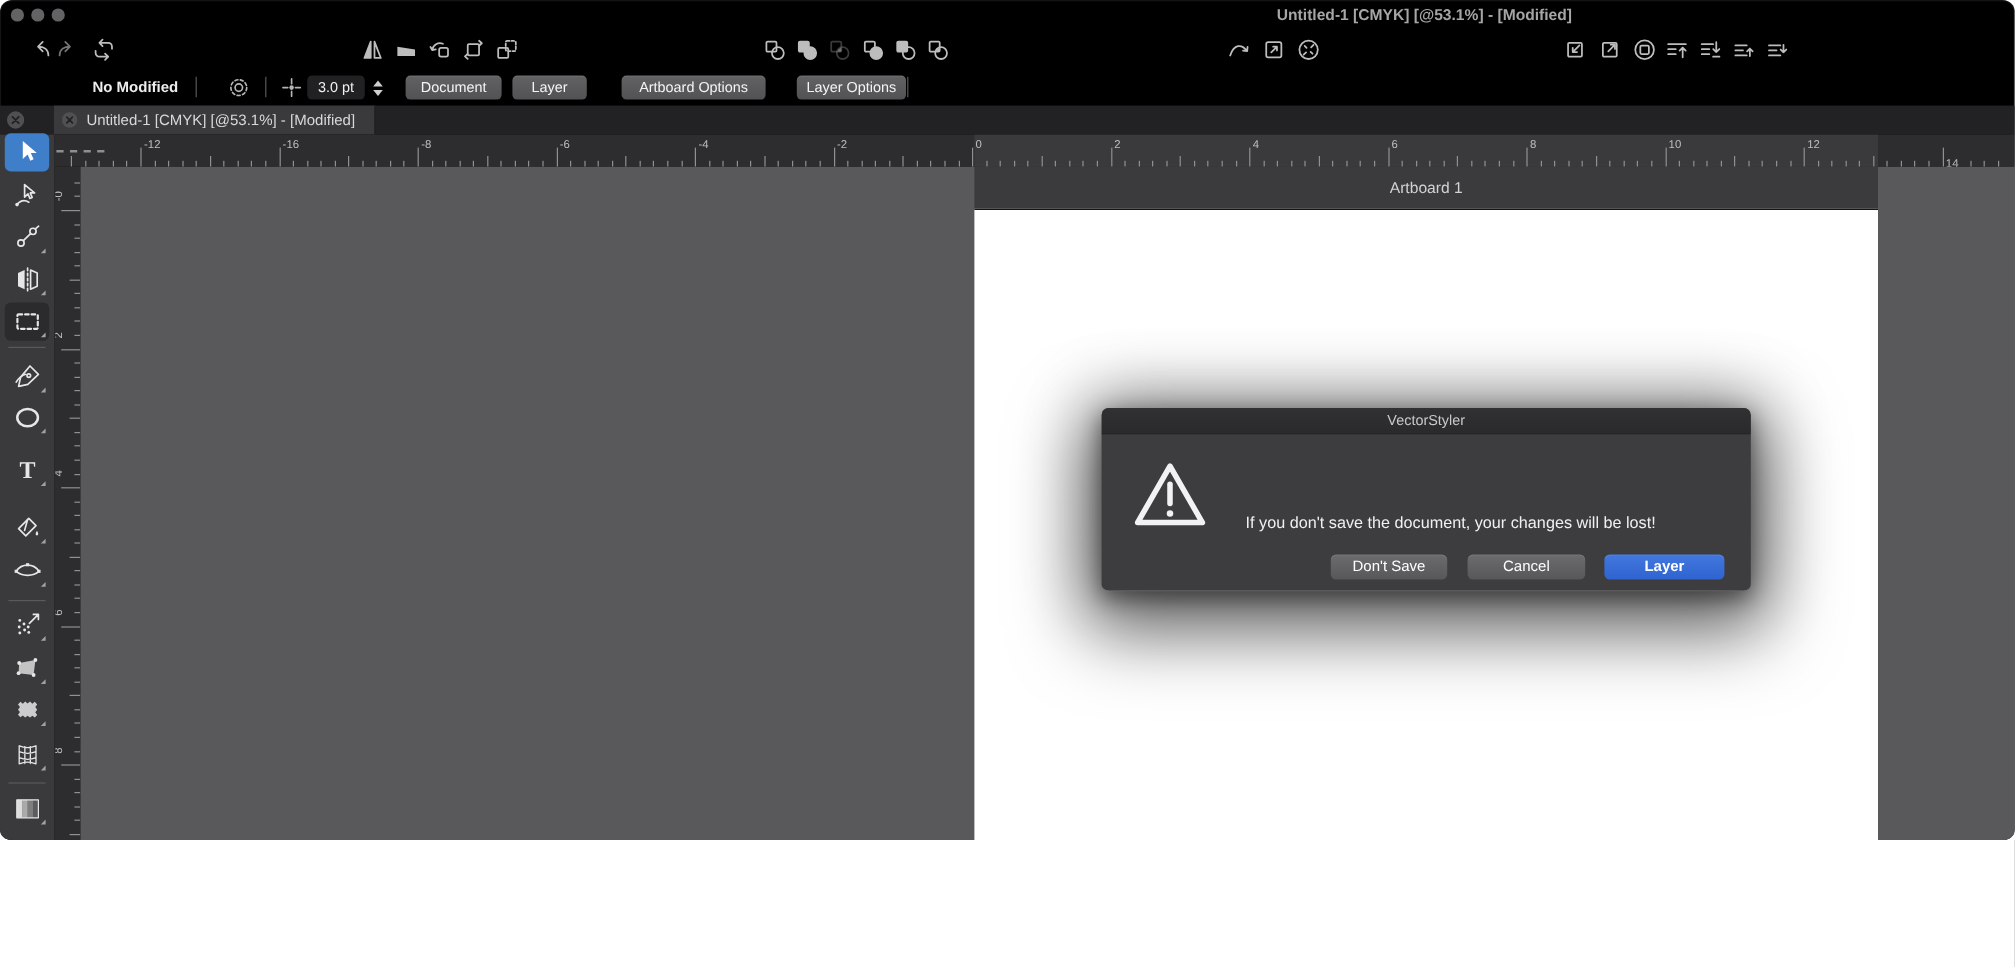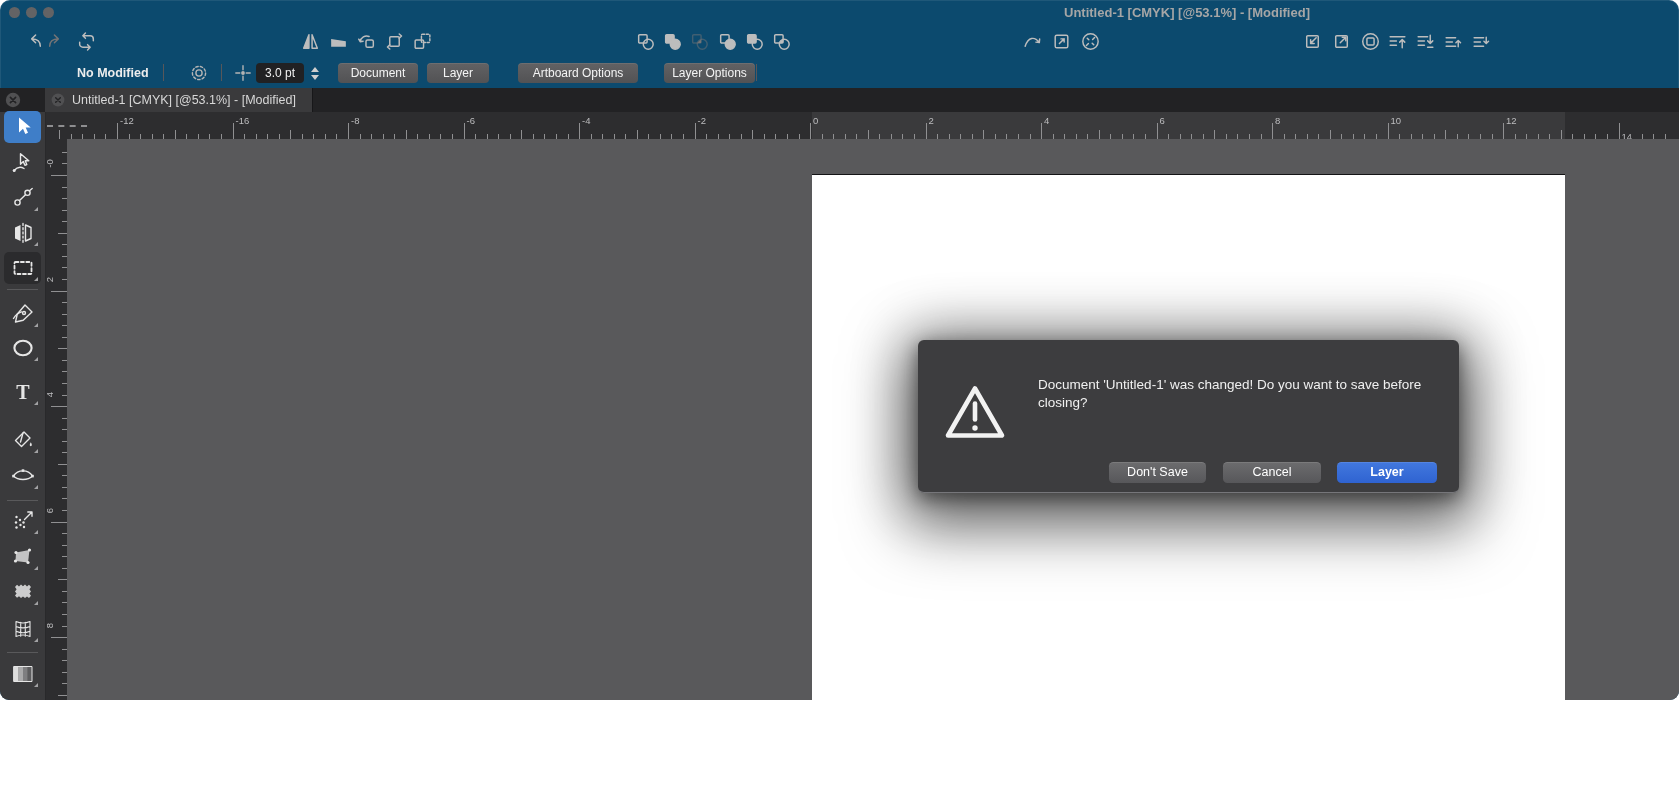--- a/index.html
+++ b/index.html
@@ -1,16 +1,16 @@
 <!DOCTYPE html>
 <html><head>
 <meta charset="utf-8">
 <style>
   html,body{margin:0;padding:0;background:#fff;font-family:"Liberation Sans",sans-serif;-webkit-font-smoothing:antialiased;}
-  .window{position:relative;width:1679px;height:700px;background:#0c4a6e;border-radius:10px 10px 9px 9px;overflow:hidden;
+  .window{position:relative;width:1679px;height:700px;background:#000000;border-radius:10px 10px 9px 9px;overflow:hidden;
           box-shadow:inset 0 0 0 1px rgba(255,255,255,.08);}
   
   .titlebar{position:absolute;left:0;top:0;right:0;height:24px;}
   .tl{position:absolute;top:7px;width:11px;height:11px;border-radius:50%;background:#636365;}
   .win-title{position:absolute;left:1187px;top:0;transform:translateX(-50%);line-height:26px;font-size:13px;font-weight:bold;color:#a6a6a6;white-space:nowrap;}
   
   .row1{position:absolute;left:0;top:24px;right:0;height:34px;}
   .ticon{position:absolute;top:7px;width:21px;height:21px;color:#bdbdbd;}
   .ticon svg{width:100%;height:100%;}
   .ticon.dim{color:#747476;}
@@ -562,28 +562,32 @@
       </div>
       <div class="tool fly" style="top: 661px;">
         <svg viewBox="0 0 24 24" fill="none" stroke="currentColor" stroke-width="1.4" stroke-linecap="round" stroke-linejoin="round">
           <rect x="4" y="4" width="16" height="16" rx="4.5" stroke-width="2.6"></rect>
           <rect x="9.2" y="9.2" width="5.6" height="5.6" rx="1.5" fill="currentColor" stroke="none"></rect>
         </svg>
       </div>
     </div>
 
   <div class="canvas">
+    <div class="ab-strip">
+      <span>Artboard 1</span>
+    </div>
     <div class="artboard"></div>
 
     <div class="dialog">
+      <div class="dlg-title">VectorStyler</div>
       <span class="dlg-icon"><svg viewBox="0 0 64 58" fill="none" stroke="currentColor" stroke-width="4.6" stroke-linecap="round" stroke-linejoin="round">
             <path d="M32 5 59 52H5Z"></path>
             <line x1="32" y1="20" x2="32" y2="36"></line>
             <circle cx="32" cy="44.5" r="2.7" fill="currentColor" stroke="none"></circle>
           </svg></span>
-      <div class="dlg-msg1">Document 'Untitled-1' was changed! Do you want to save before closing?</div>
+      <div class="dlg-msg2">If you don't save the document, your changes will be lost!</div>
       <span class="dbtn" style="left:191px;width:97px">Don't Save</span>
       <span class="dbtn" style="left:305px;width:98px">Cancel</span>
       <span class="dbtn primary" style="left:419px;width:100px">Layer</span>
     </div>
   </div>
 
 </div>
 
 </body></html>

